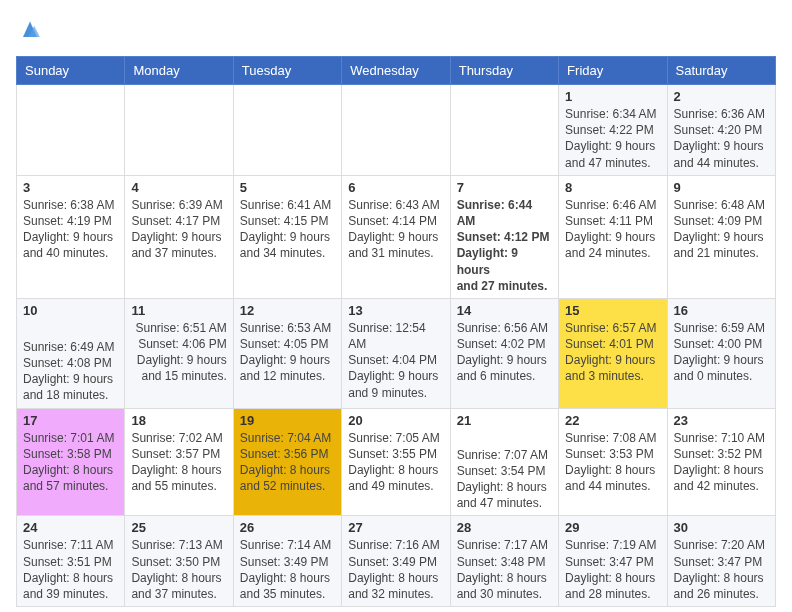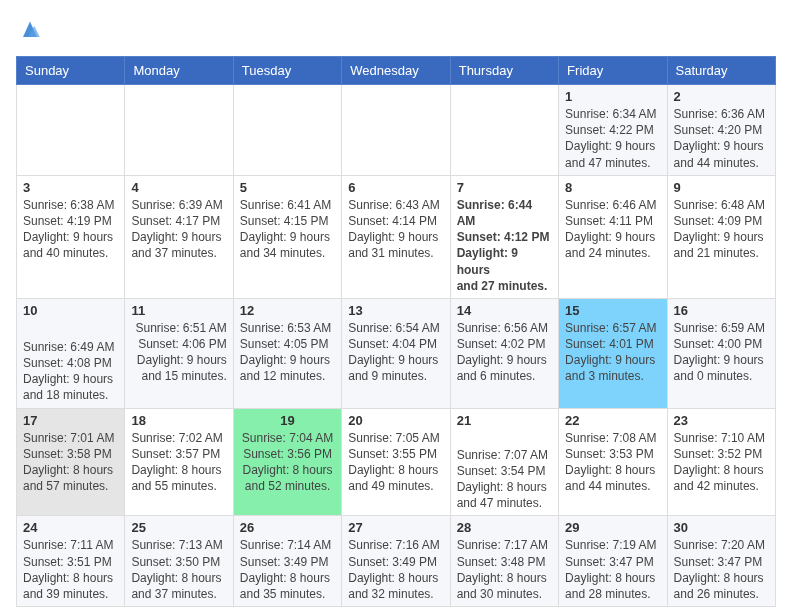--- a/index.html
+++ b/index.html
@@ -197,63 +197,63 @@
         </td>
         <td style="background-color: rgb(245, 247, 250);">
           <span class="day-number">12</span>
           <div class="day-info" style="white-space: pre-line;">Sunrise: 6:53 AM
 Sunset: 4:05 PM
 Daylight: 9 hours
 and 12 minutes.</div>
         </td>
         <td style="background-color: rgb(245, 247, 250);">
           <span class="day-number">13</span>
-          <div class="day-info" style="white-space: pre-line;">Sunrise: 6:54 AM
+          <div class="day-info" style="white-space: pre-line;">Sunrise: 12:54 AM
 Sunset: 4:04 PM
 Daylight: 9 hours
 and 9 minutes.</div>
         </td>
         <td style="background-color: rgb(245, 247, 250); margin-left: 20px;">
           <span class="day-number">14</span>
           <div class="day-info" style="white-space: pre-line;">Sunrise: 6:56 AM
 Sunset: 4:02 PM
 Daylight: 9 hours
 and 6 minutes.</div>
         </td>
-        <td style="background-color: #7dd3fc;">
+        <td style="background-color: #fde047;">
           <span class="day-number">15</span>
           <div class="day-info" style="white-space: pre-line;">Sunrise: 6:57 AM
 Sunset: 4:01 PM
 Daylight: 9 hours
 and 3 minutes.</div>
         </td>
         <td style="background-color: rgb(245, 247, 250);">
           <span class="day-number">16</span>
           <div class="day-info" style="white-space: pre-line;">Sunrise: 6:59 AM
 Sunset: 4:00 PM
 Daylight: 9 hours
 and 0 minutes.</div>
         </td>
       </tr>
       <tr>
-        <td style="background-color: #e5e5e5;">
+        <td style="background-color: #f0abfc;">
           <span class="day-number">17</span>
           <div class="day-info" style="white-space: pre-line;">Sunrise: 7:01 AM
 Sunset: 3:58 PM
 Daylight: 8 hours
 and 57 minutes.</div>
         </td>
         <td style="background-color: rgb(255, 255, 255);">
           <span class="day-number">18</span>
           <div class="day-info" style="white-space: pre-line;">Sunrise: 7:02 AM
 Sunset: 3:57 PM
 Daylight: 8 hours
 and 55 minutes.</div>
         </td>
-        <td style="background-color: #86efac; text-align: center;">
+        <td style="background-color: #eab308;">
           <span class="day-number">19</span>
           <div class="day-info" style="white-space: pre-line;">Sunrise: 7:04 AM
 Sunset: 3:56 PM
 Daylight: 8 hours
 and 52 minutes.</div>
         </td>
         <td style="background-color: rgb(255, 255, 255);">
           <span class="day-number">20</span>
           <div class="day-info" style="white-space: pre-line;">Sunrise: 7:05 AM
 Sunset: 3:55 PM

